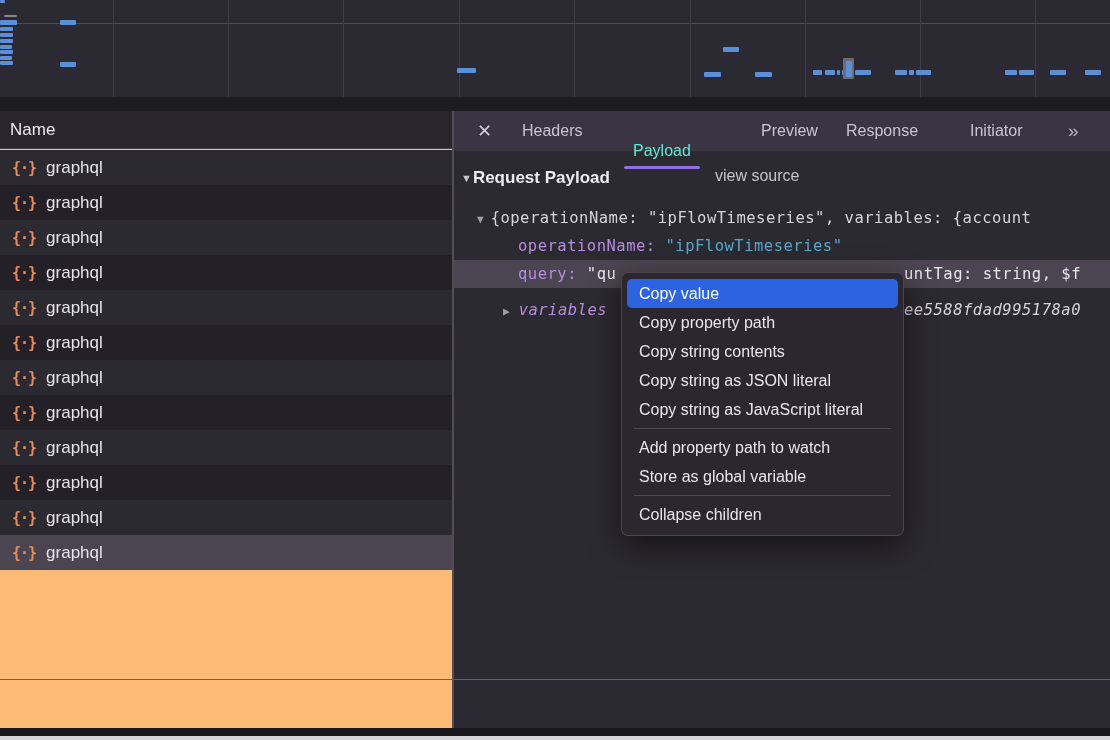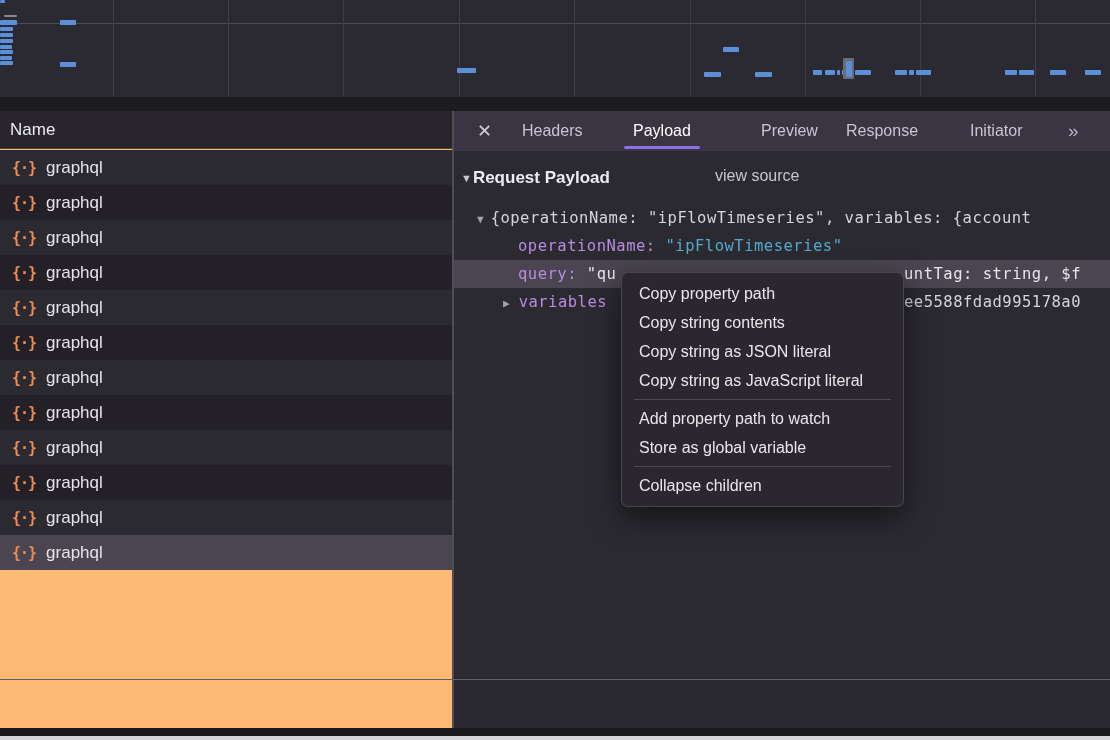--- a/index.html
+++ b/index.html
@@ -30,21 +30,21 @@
   #v-divider { left:452px; top:111px; width:2px; height:621px; background:#504d56; }
   #footer-line { left:0; top:679px; width:1110px; height:1px; background:#615f67; }
   #bottom-dark { left:0; top:728px; width:1110px; height:8px; background:#19181c; }
   #bottom-light { left:0; top:736px; width:1110px; height:4px; background:#d6d6d8; }
 
   
   #right-panel { left:454px; top:111px; width:656px; height:568px; background:#2c2a31; }
   #tabbar { position:absolute; left:0; top:0; width:656px; height:40px; background:#3a3443; }
   #close-x { position:absolute; top:0; height:40px; line-height:40px; font-size:18px; color:#cdc9d6; cursor:default; }
   .tab { position:absolute; top:0; height:40px; line-height:40px; font-size:16px; color:#c9c5d3; cursor:default; }
-  .tab.selected { color:#ffffff; }
+  .tab.selected { color:#5eead4;margin-top:20px; }
   .tab.selected::after { content:""; position:absolute; left:-9px; right:-9px; bottom:2px; height:3px;
                          border-radius:2px; background:#8f6fe8; }
   #overflow-tabs { position:absolute; top:0; height:40px; line-height:40px; font-size:19px; color:#b9b4c4; }
 
   
   #section-header { position:absolute; left:7px; top:55px; height:24px; display:flex; align-items:center; }
   #section-header .tri { color:#c7c4cd; font-size:11px; margin-right:1px; }
   #section-title { color:#edeaf1; font-size:17px; font-weight:bold; }
   #view-source { color:#c7c4ce; font-size:16px; position:absolute; left:254px; top:1px; white-space:nowrap; }
 
@@ -190,32 +190,33 @@
 
   <div class="tree-row" style="top:121px;">
     <span style="padding-left:64px;"></span><span class="k">operationName:</span><span> </span><span class="s">"ipFlowTimeseries"</span>
   </div>
 
   <div class="tree-row selected" style="top:149px;">
     <span style="padding-left:64px;"></span><span class="k">query:</span><span> </span><span>"qu</span>
     <span class="tail">untTag: string, $f</span>
   </div>
 
-  <div class="tree-row" style="top:177px;">
+  <div class="tree-row" style="top:185px;font-style:italic;">
     <span style="padding-left:49px;"></span><span class="tree-tri">▶</span><span style="padding-left:9px;"></span><span class="k">variables</span>
     <span class="tail">ee5588fdad995178a0</span>
   </div>
 </div>
 
 <div id="v-divider" class="abs"></div>
 <div id="footer-line" class="abs"></div>
 <div id="bottom-dark" class="abs"></div>
 <div id="bottom-light" class="abs"></div>
 
 <div id="context-menu" class="abs">
+    <div class="menu-item highlighted" style="background: rgb(45, 99, 224);">Copy value</div>
     <div class="menu-item">Copy property path</div>
     <div class="menu-item">Copy string contents</div>
     <div class="menu-item">Copy string as JSON literal</div>
     <div class="menu-item">Copy string as JavaScript literal</div>
     <div class="menu-sep"></div>
     <div class="menu-item">Add property path to watch</div>
     <div class="menu-item">Store as global variable</div>
     <div class="menu-sep"></div>
     <div class="menu-item">Collapse children</div>
   </div>

